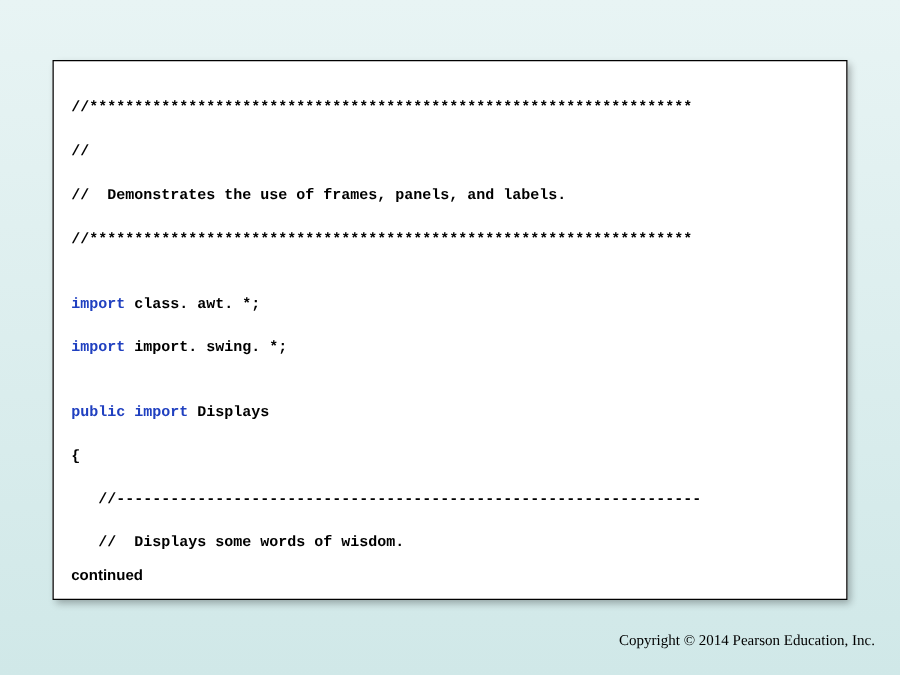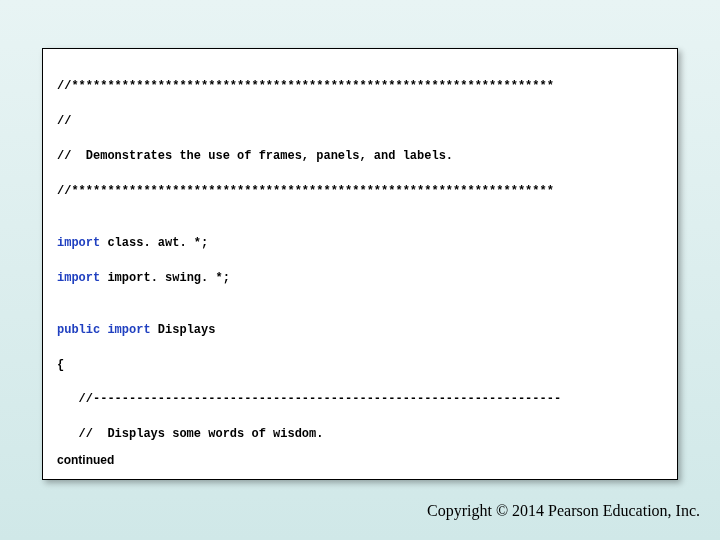--- a/index.html
+++ b/index.html
@@ -45,21 +45,21 @@
     font-size: 12px;
     font-weight: bold;
     color: #000;
     text-align: center;
   }
   .copyright {
     position: absolute;
     right: 20px;
     bottom: 20px;
     font-family: "Times New Roman", Times, serif;
-    font-size: 16px;
+    font-size: 12px;
     color: #000;
   }
 </style>
 </head>
 <body>
 
 <div class="container">
   <div class="code-box">
 <span class="line plain">//*******************************************************************</span>
 <span class="line plain">//</span>

